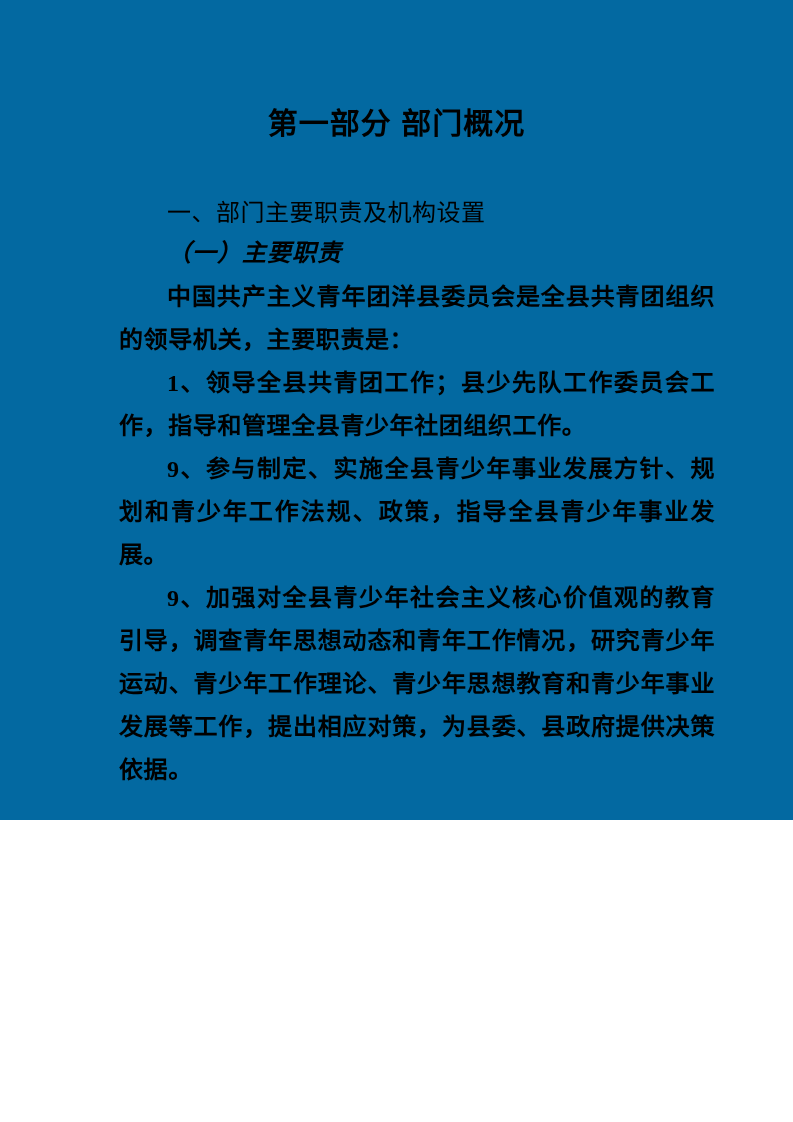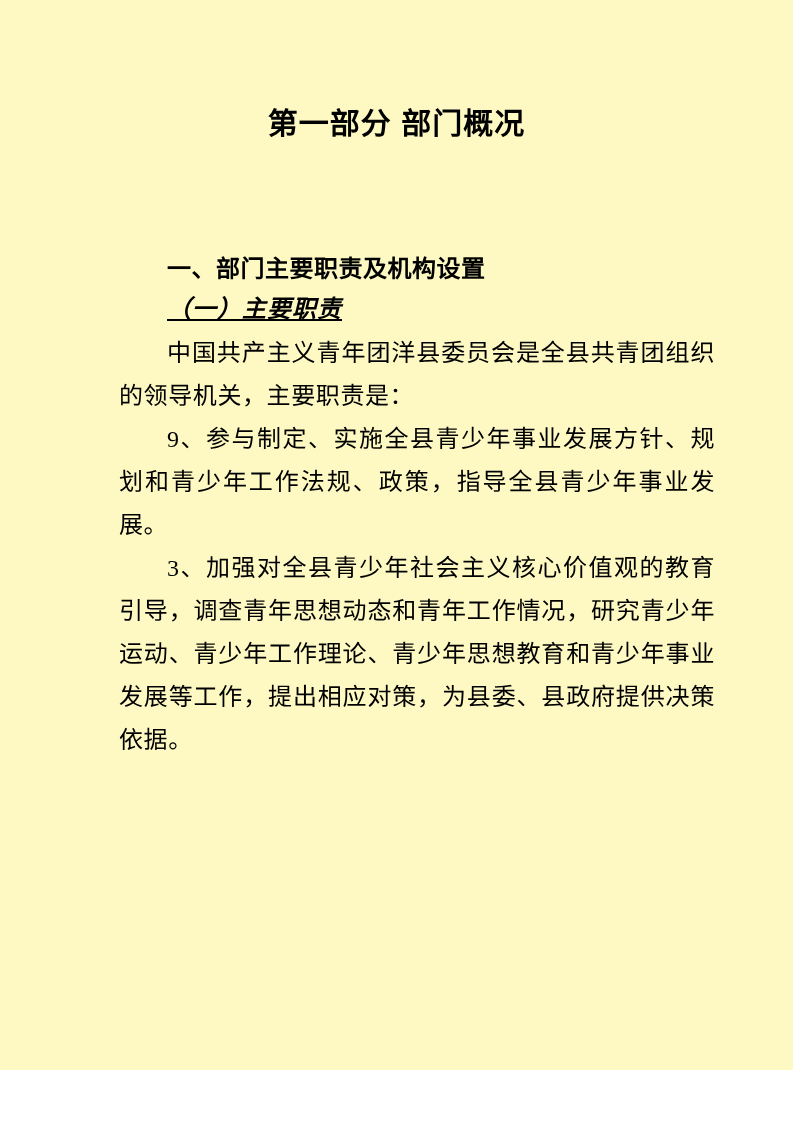--- a/index.html
+++ b/index.html
@@ -3,22 +3,22 @@
 <meta charset="utf-8">
 <style>
   html, body {
     margin: 0;
     padding: 0;
     background: #ffffff;
   }
   .page {
     position: relative;
     width: 793px;
-    height: 1070px;
-    background: #fef9c3;
+    height: 820px;
+    background: #0369a1;
     color: #000000;
     overflow: hidden;
     font-family: "Liberation Serif", "DejaVu Serif", serif;
   }
   
   .doc-title {
     margin: 0;
     padding-top: 106px;
     text-align: center;
     font-family: "Liberation Sans", "DejaVu Sans", sans-serif;
@@ -27,43 +27,43 @@
     line-height: 36px;
     letter-spacing: 1px;
     white-space: pre;
   }
   .content {
     margin-left: 119px;
     margin-right: 78px; 
   }
   
   .section-heading {
-    margin: 112px 0 0 0;
+    margin: 56px 0 0 0;
     font-family: "Liberation Sans", "DejaVu Sans", sans-serif;
-    font-weight: bold;
+    font-weight: normal;
     font-size: 24px;
     line-height: 30px;
     text-indent: 2em;
     letter-spacing: 0.5px;
   }
   
   .subsection-heading {
     margin: 10px 0 2px 0;
     font-family: "Liberation Serif", "DejaVu Serif", serif;
     font-style: italic;
     font-weight: 600;
     font-size: 24px;
     line-height: 30px;
     text-indent: 2em;
     letter-spacing: 1px;
-    text-decoration: underline;
   }
   
   .body-text {
     margin-top: 8px;
+    font-weight: bold;
   }
   .body-text p {
     margin: 0;
     font-size: 24px;
     line-height: 43px;
     text-indent: 2em;
     text-align: justify;
     text-justify: inter-ideograph;
     letter-spacing: 0.6px;
   }
@@ -74,17 +74,18 @@
 <div class="page">
   <h1 class="doc-title">第一部分 部门概况</h1>
 
   <div class="content">
     <h2 class="section-heading">一、部门主要职责及机构设置</h2>
 
     <h3 class="subsection-heading">（一）主要职责</h3>
 
     <div class="body-text">
       <p>中国共产主义青年团洋县委员会是全县共青团组织的领导机关，主要职责是：</p>
+      <p>1、领导全县共青团工作；县少先队工作委员会工作，指导和管理全县青少年社团组织工作。</p>
       <p>9、参与制定、实施全县青少年事业发展方针、规划和青少年工作法规、政策，指导全县青少年事业发展。</p>
-      <p>3、加强对全县青少年社会主义核心价值观的教育引导，调查青年思想动态和青年工作情况，研究青少年运动、青少年工作理论、青少年思想教育和青少年事业发展等工作，提出相应对策，为县委、县政府提供决策依据。</p>
+      <p>9、加强对全县青少年社会主义核心价值观的教育引导，调查青年思想动态和青年工作情况，研究青少年运动、青少年工作理论、青少年思想教育和青少年事业发展等工作，提出相应对策，为县委、县政府提供决策依据。</p>
     </div>
   </div>
 </div>
 
 </body></html>

